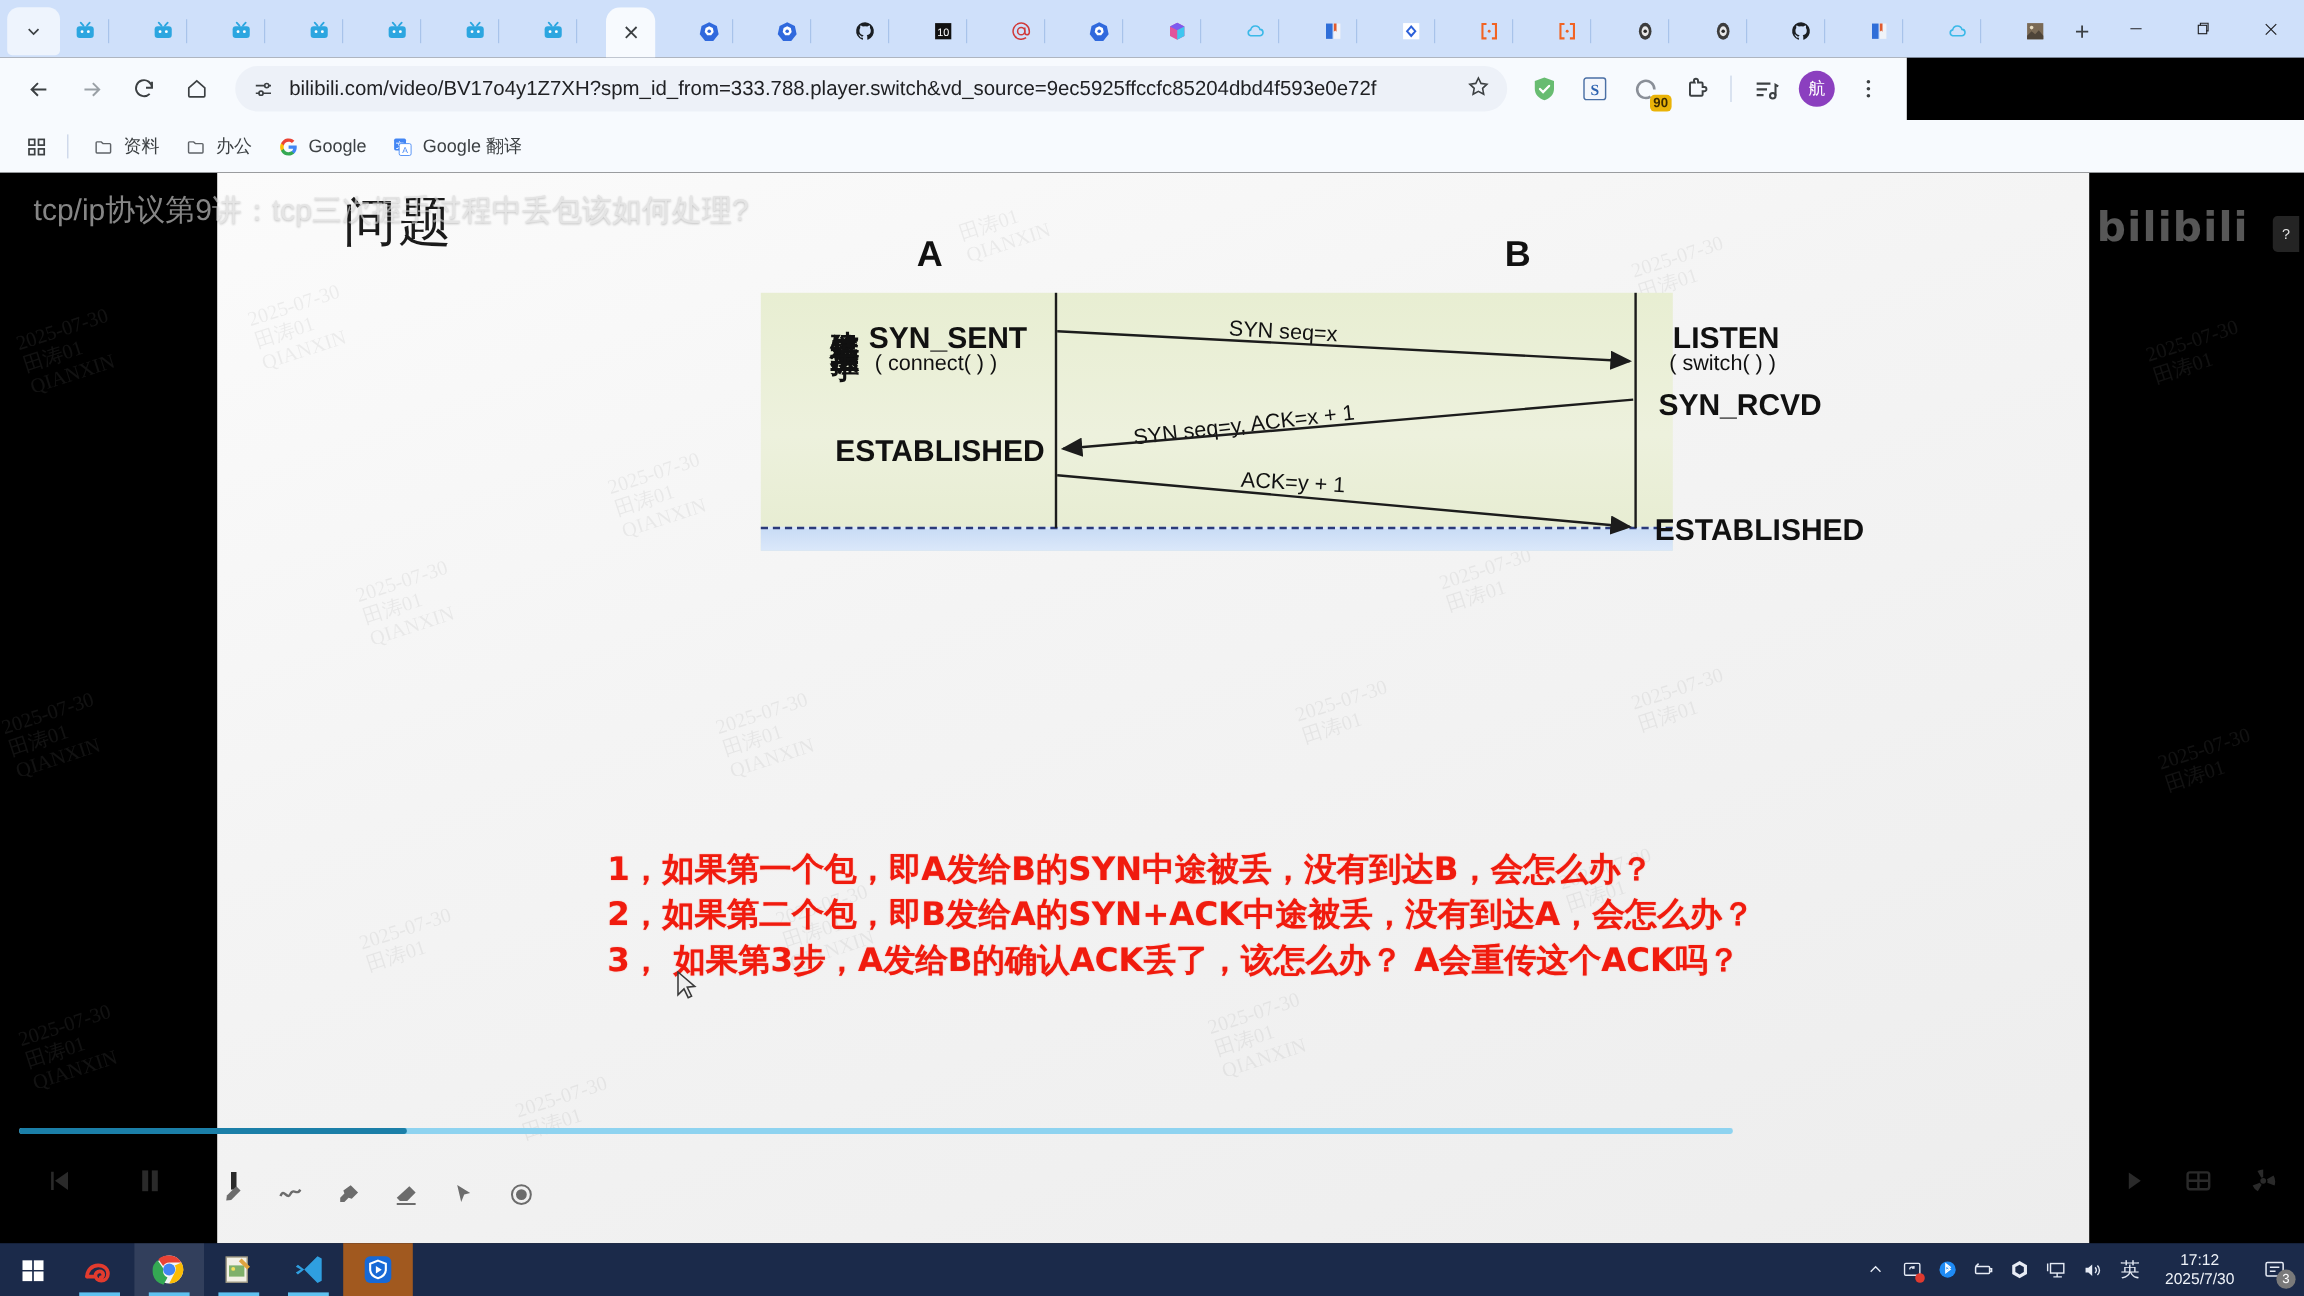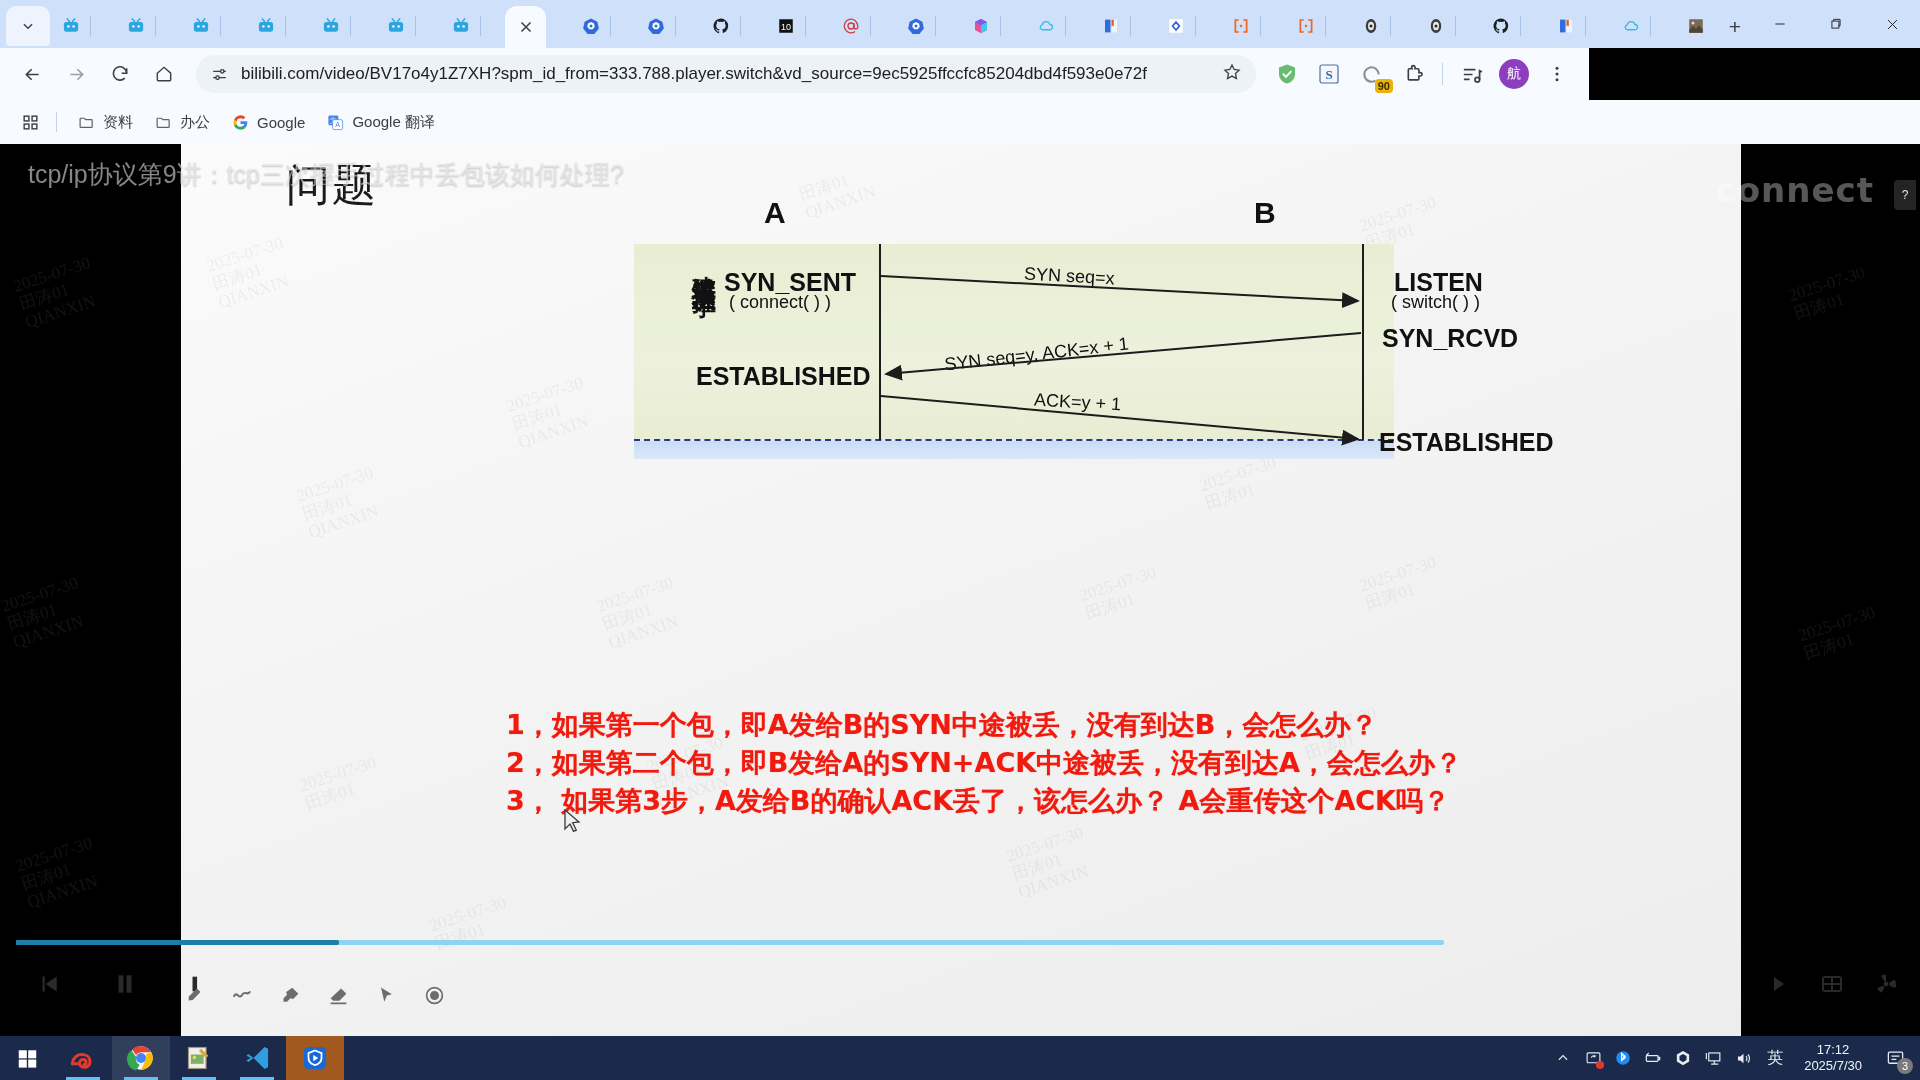--- a/index.html
+++ b/index.html
@@ -817,21 +817,21 @@
             <svg width="21" height="21" viewBox="0 0 24 24" fill="none" stroke="currentColor" stroke-width="1.9">
                 <circle cx="12" cy="12" r="9"></circle>
                 <circle cx="12" cy="12" r="4.2" fill="currentColor"></circle>
               </svg>
           </div>
         </div>
       </div>
 
       <div class="vtitle">tcp/ip协议第9讲：tcp三次握手过程中丢包该如何处理?</div>
 
-      <div class="bili-wm">connect</div>
+      <div class="bili-wm">bilibili</div>
       <div class="hint-btn">?</div>
 
       <div class="progress-wrap">
         <div class="progress-buffer" id="pbuf" style="width: 1428px;"></div>
         <div class="progress-played" id="pplay" style="width: 323px;"></div>
       </div>
 
       <div class="ctrl-row">
         <div class="ctrl" style="left:28px; top:6px; width:40px; height:40px; color:#2a2a2a;">
           <svg width="26" height="26" viewBox="0 0 24 24" fill="#2a2a2a">

